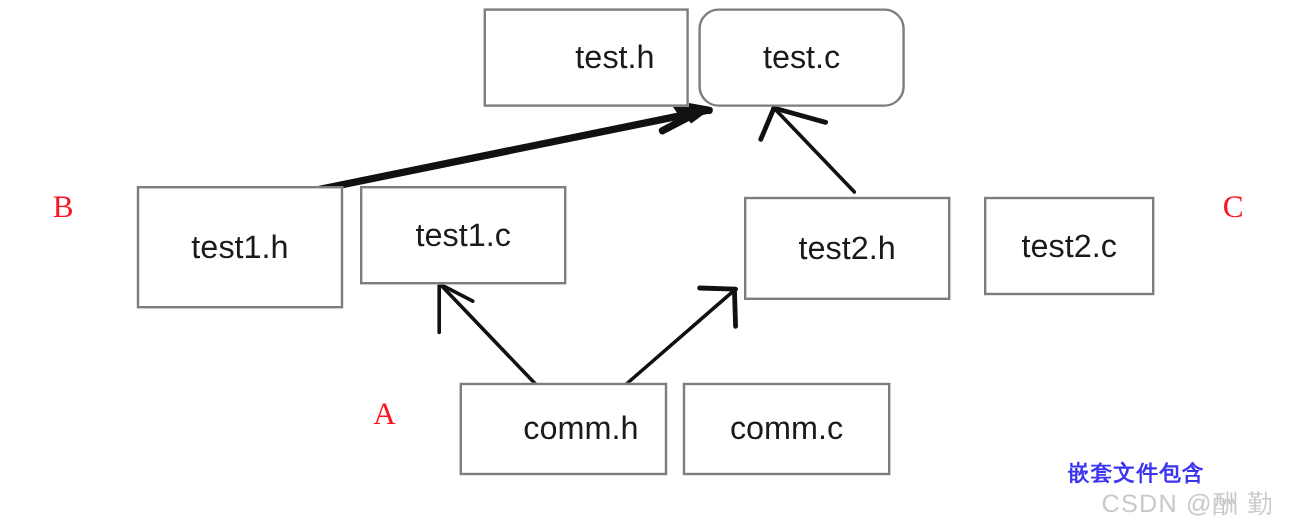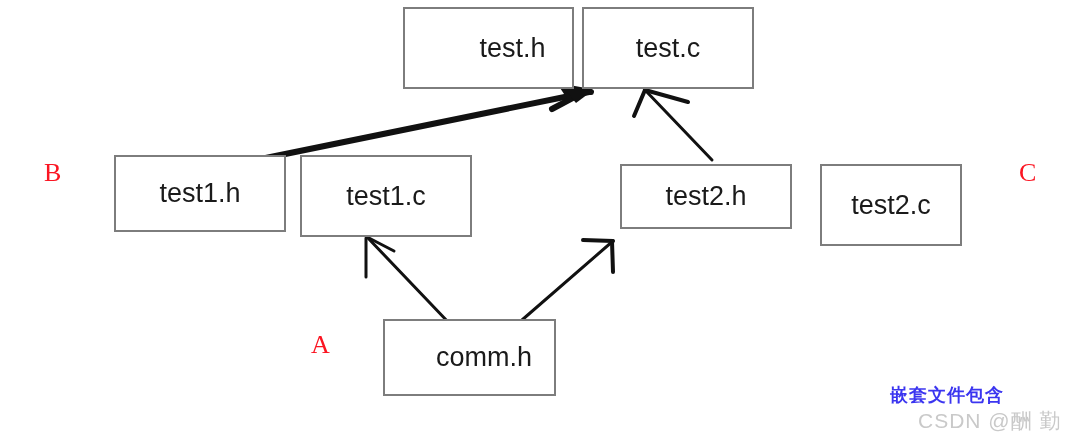--- a/index.html
+++ b/index.html
@@ -98,44 +98,47 @@
       <line x1="522" y1="320" x2="613" y2="241" stroke="#111111" stroke-width="3" stroke-linecap="round"></line>
       <line x1="613" y1="241" x2="583" y2="240" stroke="#111111" stroke-width="4" stroke-linecap="round"></line>
       <line x1="612" y1="241" x2="613" y2="272" stroke="#111111" stroke-width="4" stroke-linecap="round"></line>
     </g>
   </svg>
 
   <div class="node" style="left:403px; top:7px; width:171px; height:82px;padding-left:48px;">
     <span>test.h</span>
   </div>
 
-  <div class="node" style="left:582px; top:7px; width:172px; height:82px;">
+  <div class="node" style="left:582px; top:7px; width:172px; height:82px;border-radius:17px;">
     <span>test.c</span>
   </div>
 
-  <div class="node" style="left:114px; top:155px; width:172px; height:77px;">
+  <div class="node" style="left:114px; top:155px; width:172px; height:102px;">
     <span>test1.h</span>
   </div>
 
   <div class="node" style="left:300px; top:155px; width:172px; height:82px;">
     <span>test1.c</span>
   </div>
 
-  <div class="node" style="left:620px; top:164px; width:172px; height:65px;">
+  <div class="node" style="left:620px; top:164px; width:172px; height:86px;">
     <span>test2.h</span>
   </div>
 
   <div class="node" style="left:820px; top:164px; width:142px; height:82px;">
     <span>test2.c</span>
   </div>
 
   <div class="node" style="left:383px; top:319px; width:173px; height:77px;padding-left:29px;">
     <span>comm.h</span>
   </div>
 
+  <div class="node" style="left:569px; top:319px; width:173px; height:77px;">
+    <span>comm.c</span>
+  </div>
 
   <div class="marker" style="left:44px; top:160px;">B</div>
   <div class="marker" style="left:1019px; top:160px;">C</div>
   <div class="marker" style="left:311px; top:332px;">A</div>
 
   <div class="caption-cn" style="left:890px; top:386px;">嵌套文件包含</div>
 
   <div class="watermark" style="left:918px; top:410px;">CSDN @酬 勤</div>
 
 </div>

